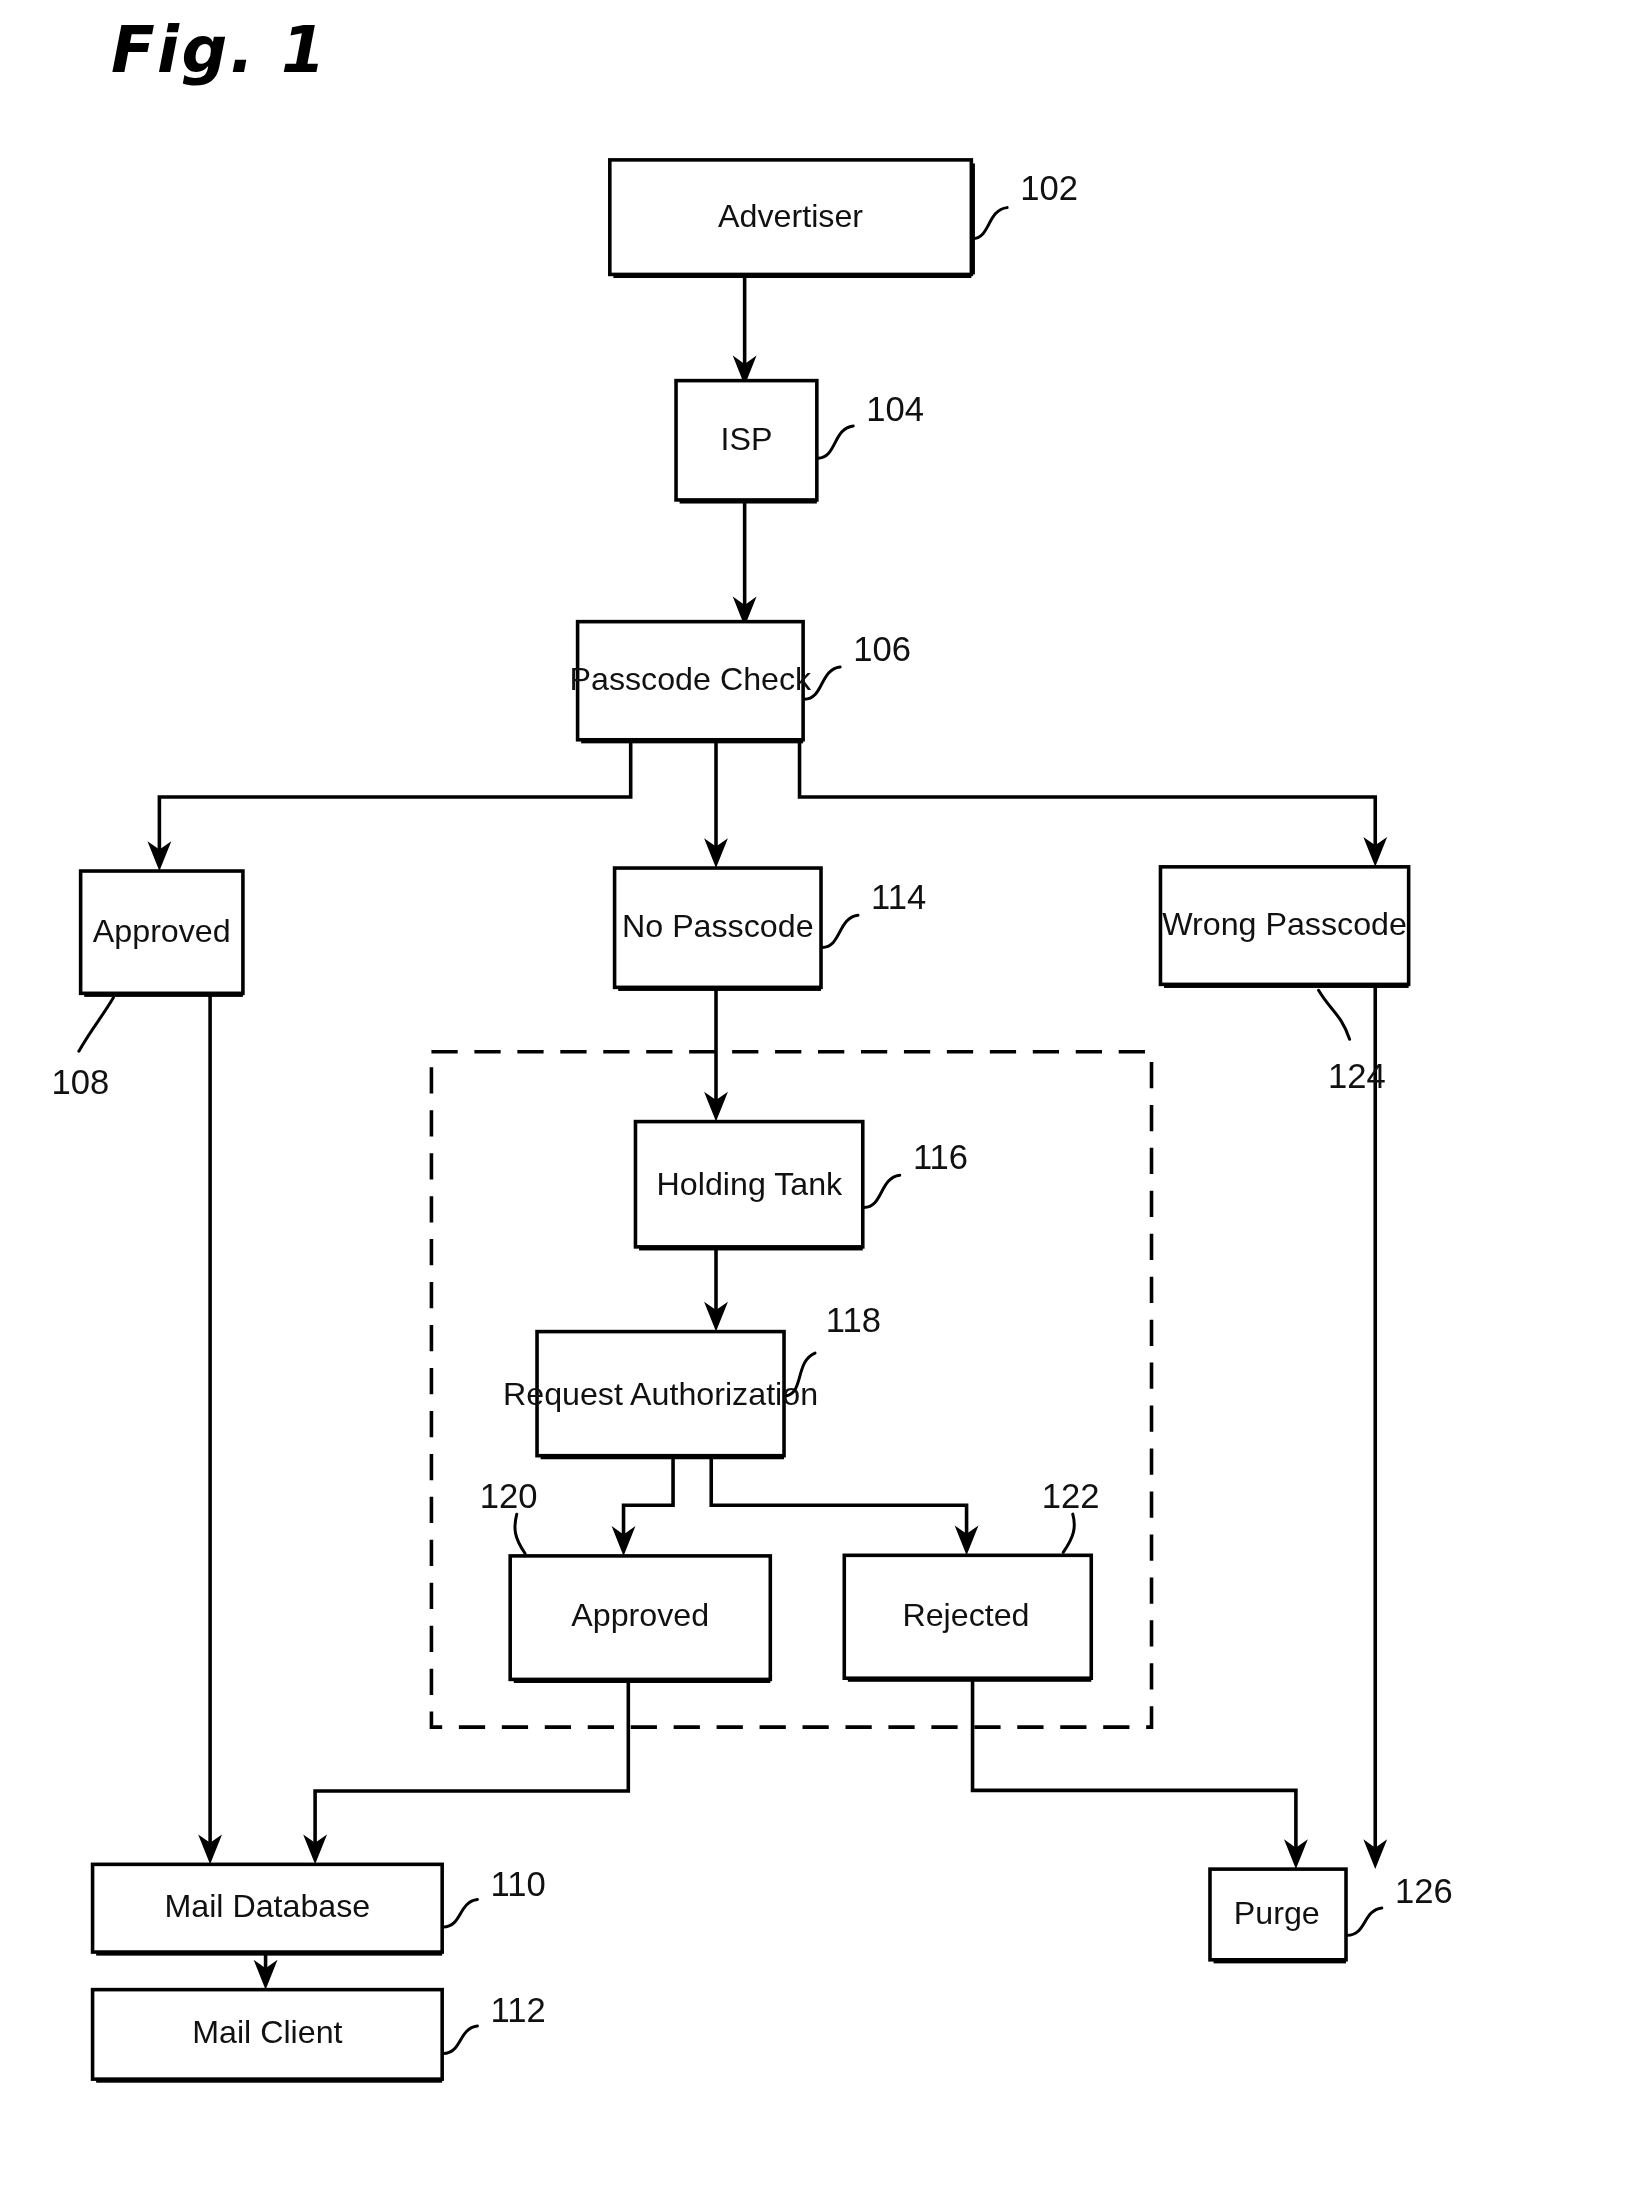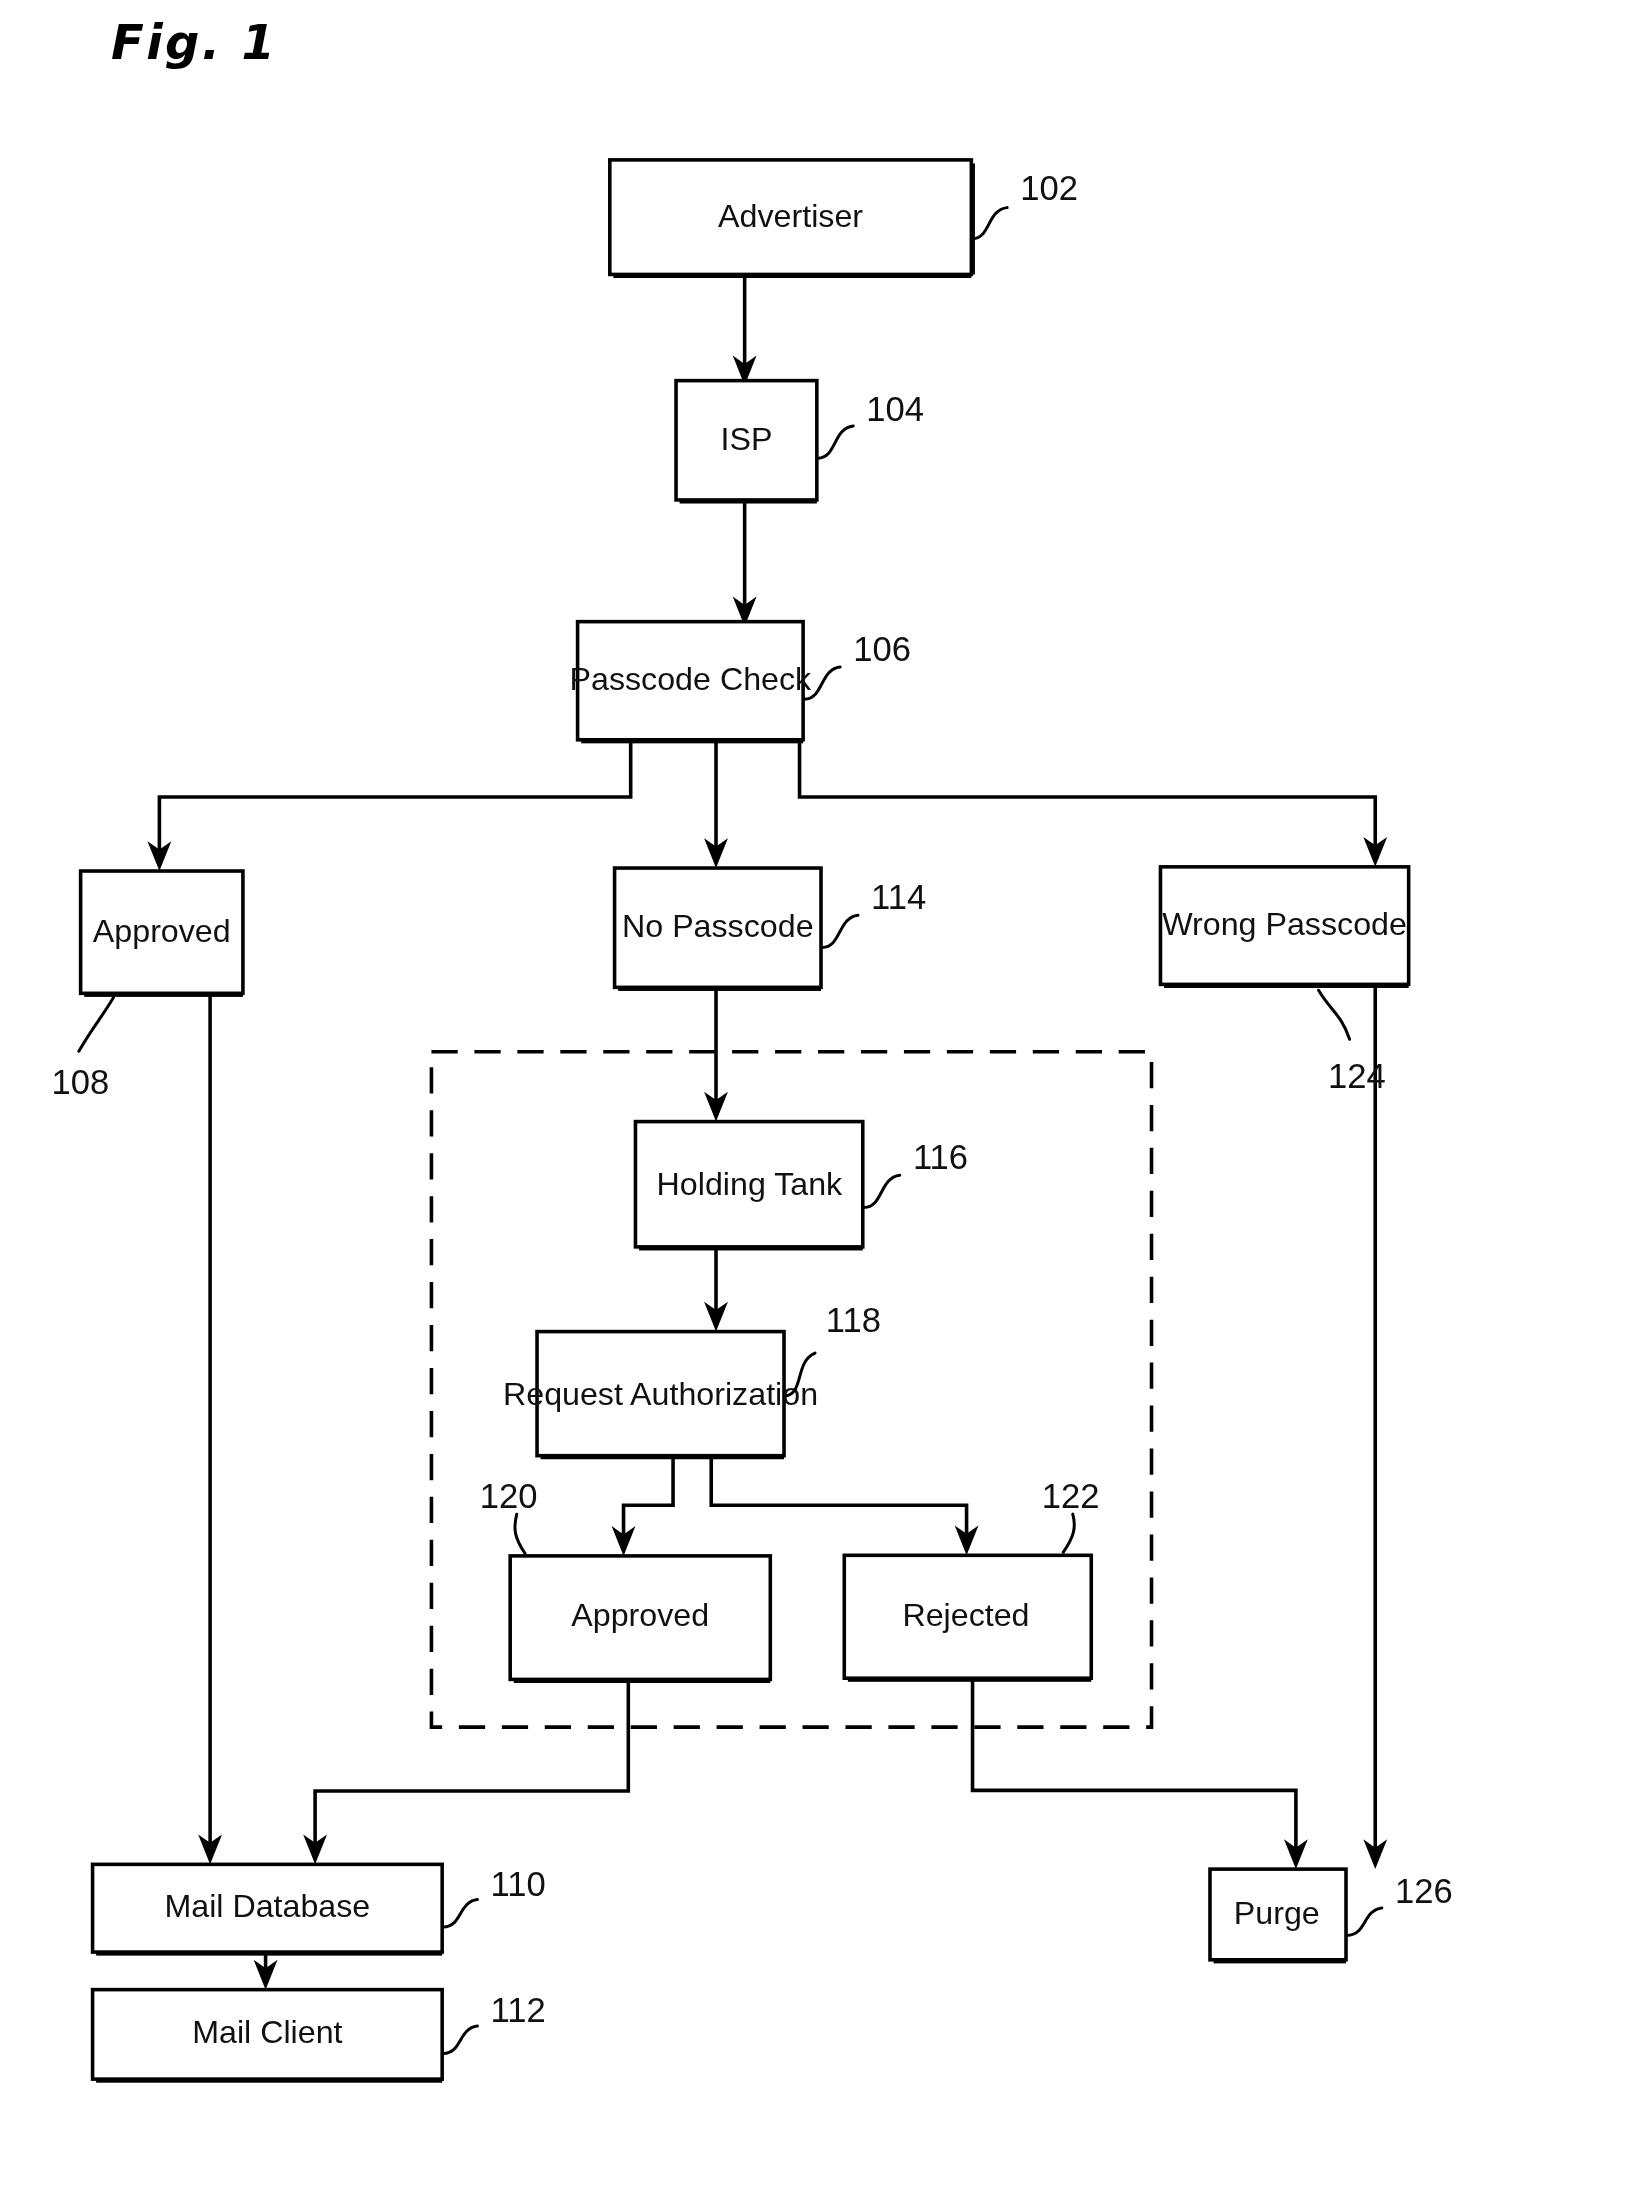--- a/index.html
+++ b/index.html
@@ -25,21 +25,21 @@
     width: 1645px;
     height: 2205px;
   }
   .fig-title {
     position: absolute;
     left: 111px;
     top: 18px;
     font-family: "DejaVu Sans", sans-serif;
     font-weight: bold;
     font-style: italic;
-    font-size: 48px;
+    font-size: 64px;
     letter-spacing: 2.4px;
     color: #000000;
     white-space: nowrap;
     line-height: 1.0;
   }
   .box-label {
     font-family: "Liberation Sans", sans-serif;
     font-size: 54px;
     fill: #111111;
     text-anchor: middle;

